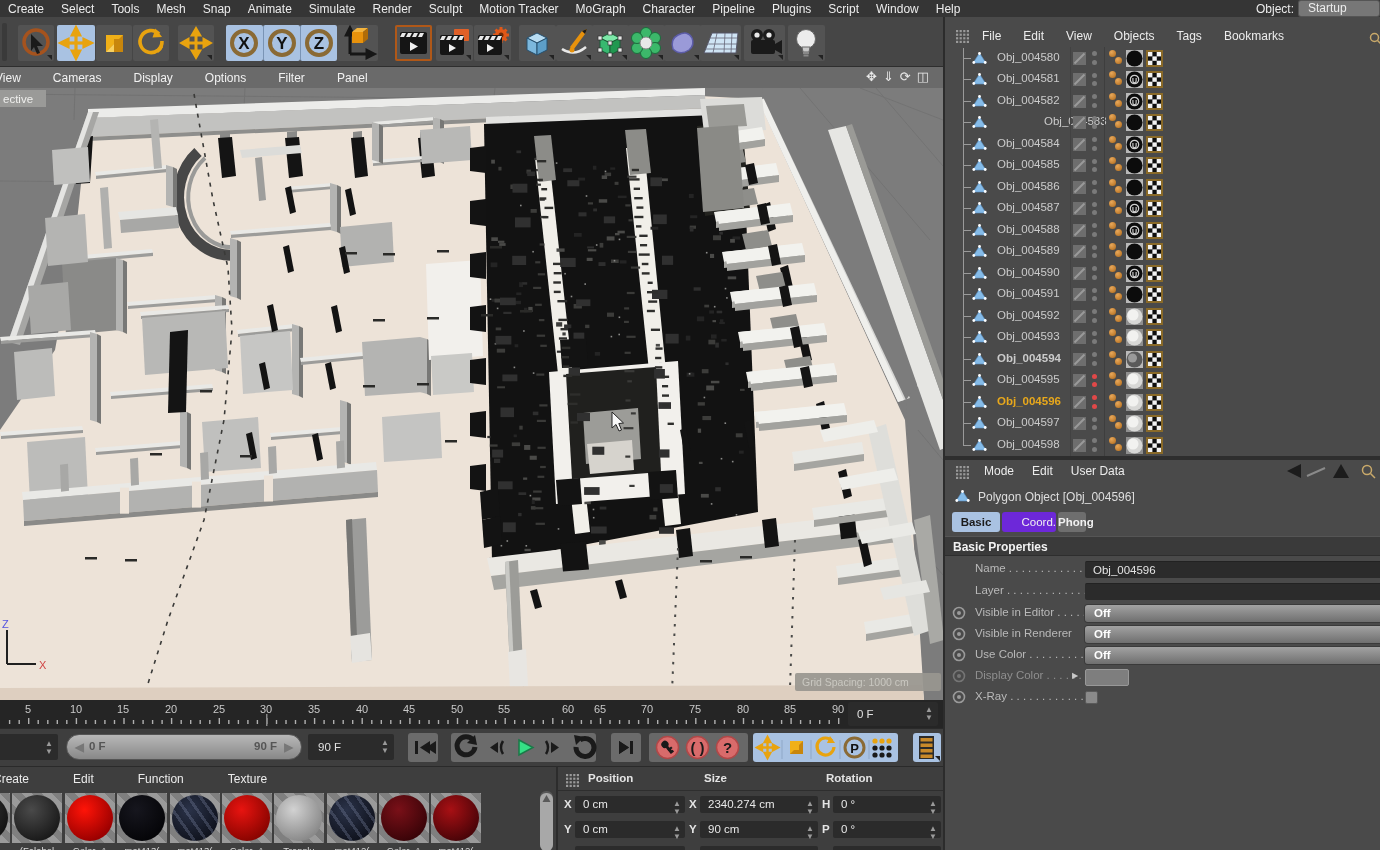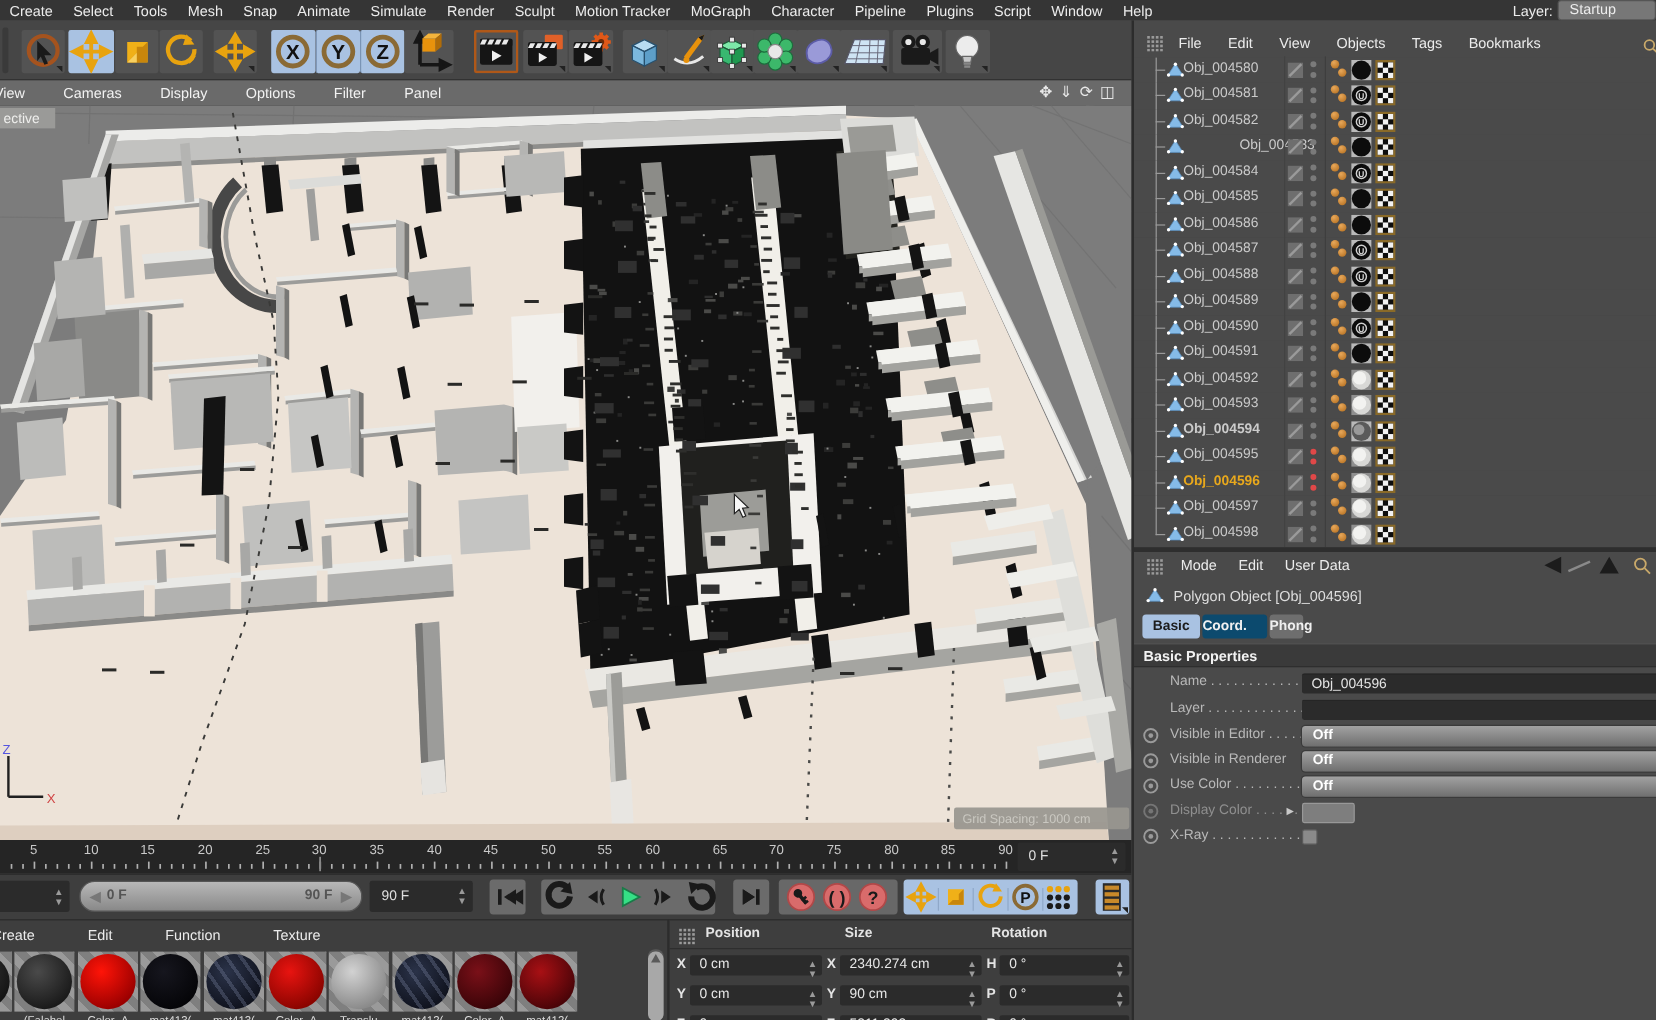--- a/index.html
+++ b/index.html
@@ -18,21 +18,21 @@
   
   #vpmenu{left:0;top:67px;width:943px;height:21px;background:#6a6a6a;color:#f2f2f2;
     font-size:12px;display:flex;align-items:center;overflow:hidden;}
   #vpmenu .mi{padding:0 16px;}
   
   #rpanel{left:943px;top:17px;width:437px;height:833px;background:#4a4a4a;border-left:2px solid #2c2c2c;}
   #ommenu{position:absolute;left:0;top:7px;width:437px;height:23px;color:#ececec;font-size:12px;
      display:flex;align-items:center;}
   #ommenu .mi{padding:0 11px;}
   .omrow{position:absolute;left:0;width:437px;height:21.5px;}
-  .omrow .nm{position:absolute;left:41px;top:3px;font-size:11.5px;color:#cbcbcb;}
+  .omrow .nm{position:absolute;left:52px;top:3px;font-size:11.5px;color:#cbcbcb;}
   .seph{position:absolute;background:#3e3e3e;}
   .amfield{position:absolute;background:#2b2b2b;border-radius:2px;border-top:1px solid #222;}
   .offbtn{position:absolute;background:linear-gradient(#a2a2a2,#6f6f6f);border-radius:3px;
      color:#fff;font-weight:bold;font-size:11.5px;line-height:17px;padding-left:9px;
      box-shadow:0 0 0 1px #3a3a3a;}
   
   #ruler{left:0;top:700px;width:943px;height:28px;background:#252525;color:#c9c9c9;font-size:11px;}
   #transport{left:0;top:728px;width:943px;height:38px;background:#3e3e3e;border-top:1px solid #2a2a2a;}
   .pbtn{position:absolute;top:4px;height:29px;background:#6b6b6b;border-radius:3px;}
   
@@ -66,21 +66,21 @@
     <span class="mi">Render</span>
     <span class="mi">Sculpt</span>
     <span class="mi">Motion Tracker</span>
     <span class="mi">MoGraph</span>
     <span class="mi">Character</span>
     <span class="mi">Pipeline</span>
     <span class="mi">Plugins</span>
     <span class="mi">Script</span>
     <span class="mi">Window</span>
     <span class="mi">Help</span>
-  <span style="position:absolute;right:86px;">Layer:</span>
+  <span style="position:absolute;right:86px;">Object:</span>
   <span style="position:absolute;right:1px;width:80px;background:#777;border-radius:2px;height:15px;line-height:15px;padding-left:9px;box-sizing:border-box;box-shadow:0 0 0 1px #555;">Startup</span>
 </div>
 
 <div id="toolbar" class="abs">
   <div style="position:absolute;left:2px;top:6px;width:5px;height:38px;background:#3a3a3a;border-radius:2px;"></div>
 
   <div class="tbtn" style="left:18px">
     <svg width="36" height="36">
         <circle cx="18" cy="17" r="12" fill="none" stroke="#a5531e" stroke-width="3.5"></circle>
     <path d="M13 9 L25 21 L19 21 L22 28 L19 29 L16 22 L13 26 Z" fill="#1a1a1a"></path>
@@ -934,21 +934,21 @@
 <span style="position:absolute;left:76px;top:3px;transform:translateX(-50%);">10</span>
 <span style="position:absolute;left:123px;top:3px;transform:translateX(-50%);">15</span>
 <span style="position:absolute;left:171px;top:3px;transform:translateX(-50%);">20</span>
 <span style="position:absolute;left:219px;top:3px;transform:translateX(-50%);">25</span>
 <span style="position:absolute;left:266px;top:3px;transform:translateX(-50%);">30</span>
 <span style="position:absolute;left:314px;top:3px;transform:translateX(-50%);">35</span>
 <span style="position:absolute;left:362px;top:3px;transform:translateX(-50%);">40</span>
 <span style="position:absolute;left:409px;top:3px;transform:translateX(-50%);">45</span>
 <span style="position:absolute;left:457px;top:3px;transform:translateX(-50%);">50</span>
 <span style="position:absolute;left:504px;top:3px;transform:translateX(-50%);">55</span>
-<span style="position:absolute;left:544px;top:3px;transform:translateX(-50%);">60</span>
+<span style="position:absolute;left:568px;top:3px;transform:translateX(-50%);">60</span>
 <span style="position:absolute;left:600px;top:3px;transform:translateX(-50%);">65</span>
 <span style="position:absolute;left:647px;top:3px;transform:translateX(-50%);">70</span>
 <span style="position:absolute;left:695px;top:3px;transform:translateX(-50%);">75</span>
 <span style="position:absolute;left:743px;top:3px;transform:translateX(-50%);">80</span>
 <span style="position:absolute;left:790px;top:3px;transform:translateX(-50%);">85</span>
 <span style="position:absolute;left:838px;top:3px;transform:translateX(-50%);">90</span>
 <svg width="943" height="28" style="position:absolute;left:0;top:0">
       <rect x="8.9" y="20" width="1.4" height="4" fill="#b0b0b0"></rect>
       <rect x="18.5" y="20" width="1.4" height="4" fill="#b0b0b0"></rect>
       <rect x="28.0" y="18" width="1.4" height="6" fill="#b0b0b0"></rect>
@@ -2007,21 +2007,21 @@
       <line x1="85.5" y1="11.5" x2="90" y2="16" stroke="#c9a96a" stroke-width="1.5"></line>
     </svg>
 <div style="position:absolute;left:10px;top:472px;"><svg width="17" height="16">
         <path d="M7.5 2 L14 12 L1 12 Z" fill="#85bbe8" stroke="#5a8fc0" stroke-width=".6"></path>
         <circle cx="7.5" cy="2.5" r="1.4" fill="#fff"></circle>
         <circle cx="1.8" cy="11.5" r="1.4" fill="#fff"></circle>
         <circle cx="13.2" cy="11.5" r="1.4" fill="#fff"></circle>
       </svg></div>
 <div style="position:absolute;left:33px;top:473px;color:#dedede;font-size:12px;">Polygon Object [Obj_004596]</div>
 <div style="position:absolute;left:7px;top:495px;width:48px;height:20px;background:#a9c2e2;border-radius:3px;color:#1c1c1c;font-weight:bold;font-size:11.5px;text-align:center;line-height:20px;">Basic</div>
-<div style="position:absolute;left:57px;top:495px;width:54px;height:20px;background:#0c4a6e;border-radius:3px;color:#f0f0f0;font-weight:bold;font-size:11.5px;text-align:left;line-height:20px;">Coord.</div>
+<div style="position:absolute;left:57px;top:495px;width:54px;height:20px;background:#6d28d9;border-radius:3px;color:#f0f0f0;font-weight:normal;font-size:11.5px;text-align:right;line-height:20px;">Coord.</div>
 <div style="position:absolute;left:113px;top:495px;width:28px;height:20px;background:#6e6e6e;border-radius:3px;color:#f0f0f0;font-weight:bold;font-size:11.5px;text-align:center;line-height:20px;">Phong</div>
 <div style="position:absolute;left:0;top:519px;width:437px;height:20px;background:#3a3a3a;border-top:1px solid #555;border-bottom:1px solid #2e2e2e;color:#f2f2f2;font-weight:bold;font-size:12px;line-height:20px;padding-left:8px;box-sizing:border-box;">Basic Properties</div>
 <div style="position:absolute;left:30px;top:545px;width:110px;overflow:hidden;white-space:nowrap;color:#b9b9b9;font-size:11.5px;">Name .&nbsp;.&nbsp;.&nbsp;.&nbsp;.&nbsp;.&nbsp;.&nbsp;.&nbsp;.&nbsp;.&nbsp;.&nbsp;.&nbsp;.&nbsp;.&nbsp;.</div>
 <div class="amfield" style="left:140px;top:544px;width:299px;height:16px;color:#e4e4e4;font-size:11.5px;line-height:16px;padding-left:8px;">Obj_004596</div>
 <div style="position:absolute;left:30px;top:567px;width:110px;overflow:hidden;white-space:nowrap;color:#b9b9b9;font-size:11.5px;">Layer .&nbsp;.&nbsp;.&nbsp;.&nbsp;.&nbsp;.&nbsp;.&nbsp;.&nbsp;.&nbsp;.&nbsp;.&nbsp;.&nbsp;.&nbsp;.&nbsp;.</div>
 <div class="amfield" style="left:140px;top:566px;width:299px;height:16px;"></div>
 <svg width="14" height="14" style="position:absolute;left:7px;top:589px">
       <circle cx="7" cy="7" r="5.5" fill="none" stroke="#9a9a9a" stroke-width="1.6"></circle>
       <circle cx="7" cy="7" r="2" fill="#9a9a9a"></circle>
     </svg>

